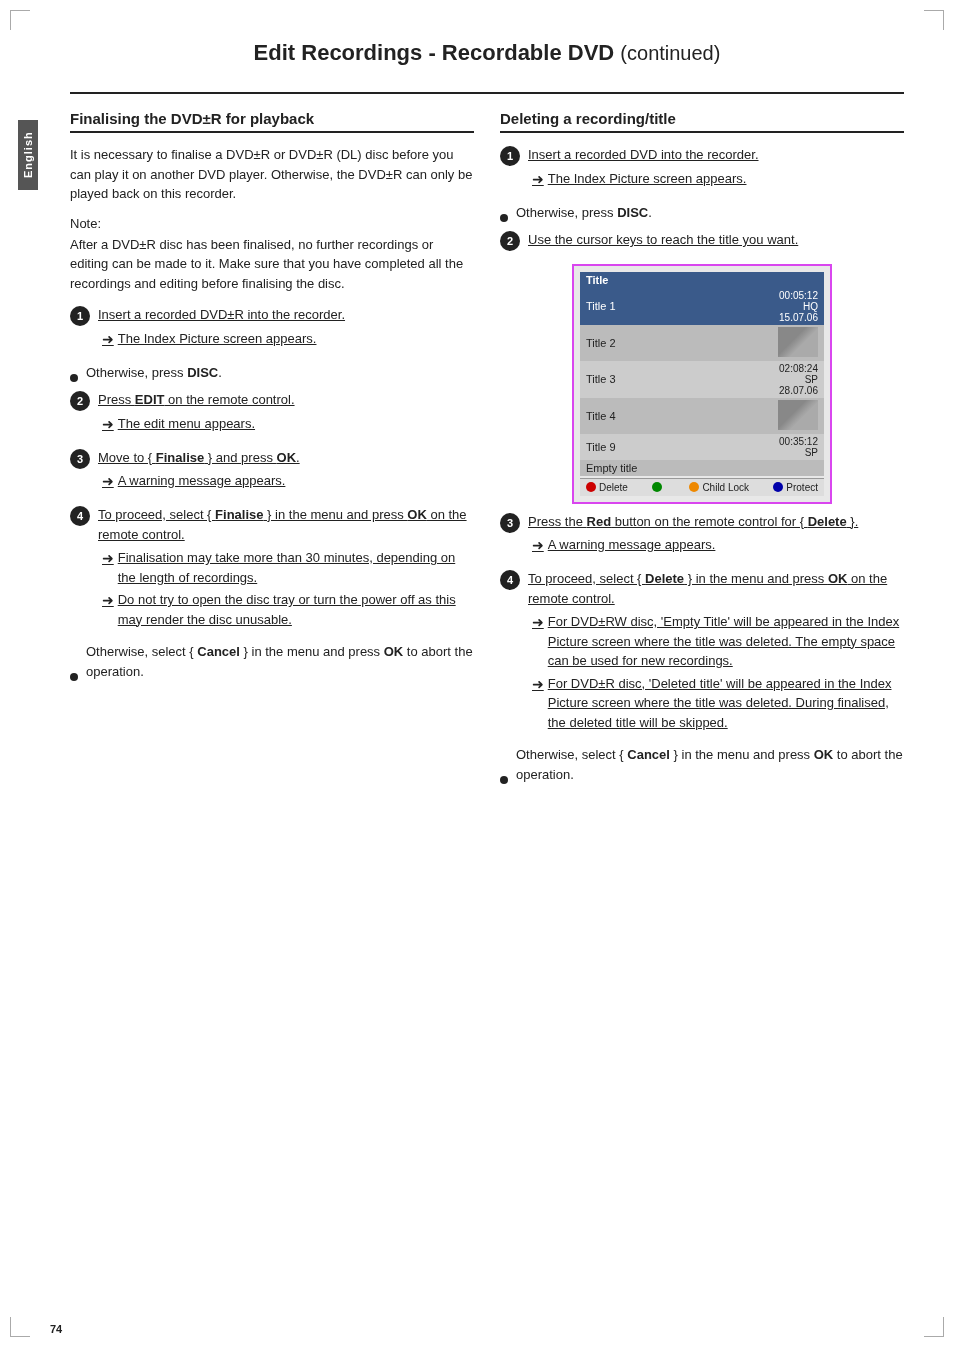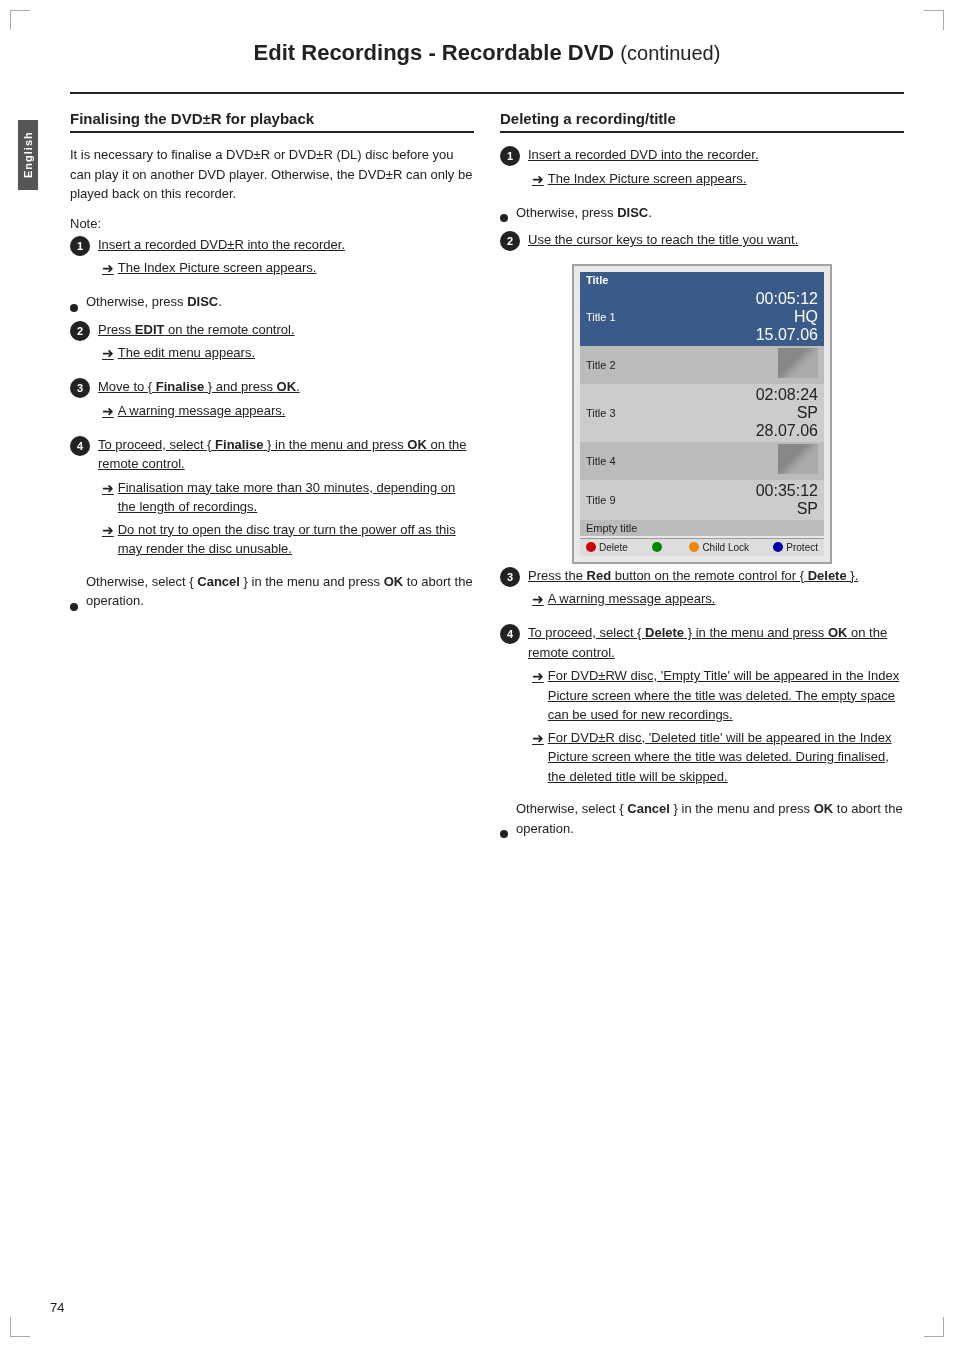--- a/index.html
+++ b/index.html
@@ -167,24 +167,24 @@
       font-weight: normal;
       margin-bottom: 4px;
     }
     .note-text {
       line-height: 1.5;
       margin-bottom: 12px;
     }
 
     
     .dvd-screen {
-      border: 2px solid #a3a3a3;
+      border: 2px solid #d946ef;
       background: #e8e8e8;
       width: 260px;
-      margin: 2px auto;
+      margin: 8px auto;
       padding: 6px;
     }
     .dvd-screen-table {
       width: 100%;
       border-collapse: collapse;
       font-size: 11px;
     }
     .dvd-screen-table th {
       background: #3a5a8a;
       color: #fff;
@@ -196,21 +196,21 @@
       background: #3a5a8a;
       color: #fff;
     }
     .dvd-screen-table td {
       padding: 2px 6px;
       background: #ccc;
       color: #222;
     }
     .dvd-screen-table td.time-col {
       text-align: right;
-      font-size: 16px;
+      font-size: 10px;
     }
     .dvd-screen-table tr:nth-child(even) td {
       background: #bbb;
     }
     .dvd-screen-table tr.selected td {
       background: #3a5a8a;
       color: #fff;
     }
     .thumb-placeholder {
       width: 40px;
@@ -258,24 +258,24 @@
       width: 10px;
       height: 10px;
       border-radius: 50%;
       background: #00a;
       display: inline-block;
     }
 
     
     .page-number {
       position: absolute;
-      bottom: 32px;
+      bottom: 12px;
       left: 50px;
-      font-size: 13px;
-      font-weight: normal;
+      font-size: 11px;
+      font-weight: bold;
     }
   </style>
 </head>
 <body>
 
 <div class="page-container">
 
   <div class="corner-mark corner-tl"></div>
   <div class="corner-mark corner-tr"></div>
   <div class="corner-mark corner-bl"></div>
@@ -290,20 +290,21 @@
   <hr class="divider">
 
   <div class="two-col">
 
     <div class="col-left">
       <div class="section-header">Finalising the DVD±R for playback</div>
 
       <p style="line-height:1.5; margin-bottom:12px;">It is necessary to finalise a DVD±R or DVD±R (DL) disc before you can play it on another DVD player. Otherwise, the DVD±R can only be played back on this recorder.</p>
 
       <p class="note-heading">Note:</p>
+      <p class="note-text">After a DVD±R disc has been finalised, no further recordings or editing can be made to it. Make sure that you have completed all the recordings and editing before finalising the disc.</p>
 
       <div class="step">
         <span class="step-num">1</span>
         <div class="step-content">
           <p>Insert a recorded DVD±R into the recorder.</p>
           <div class="arrow-line">
             <span class="arrow-sym">➜</span>
             <span>The Index Picture screen appears.</span>
           </div>
         </div>

